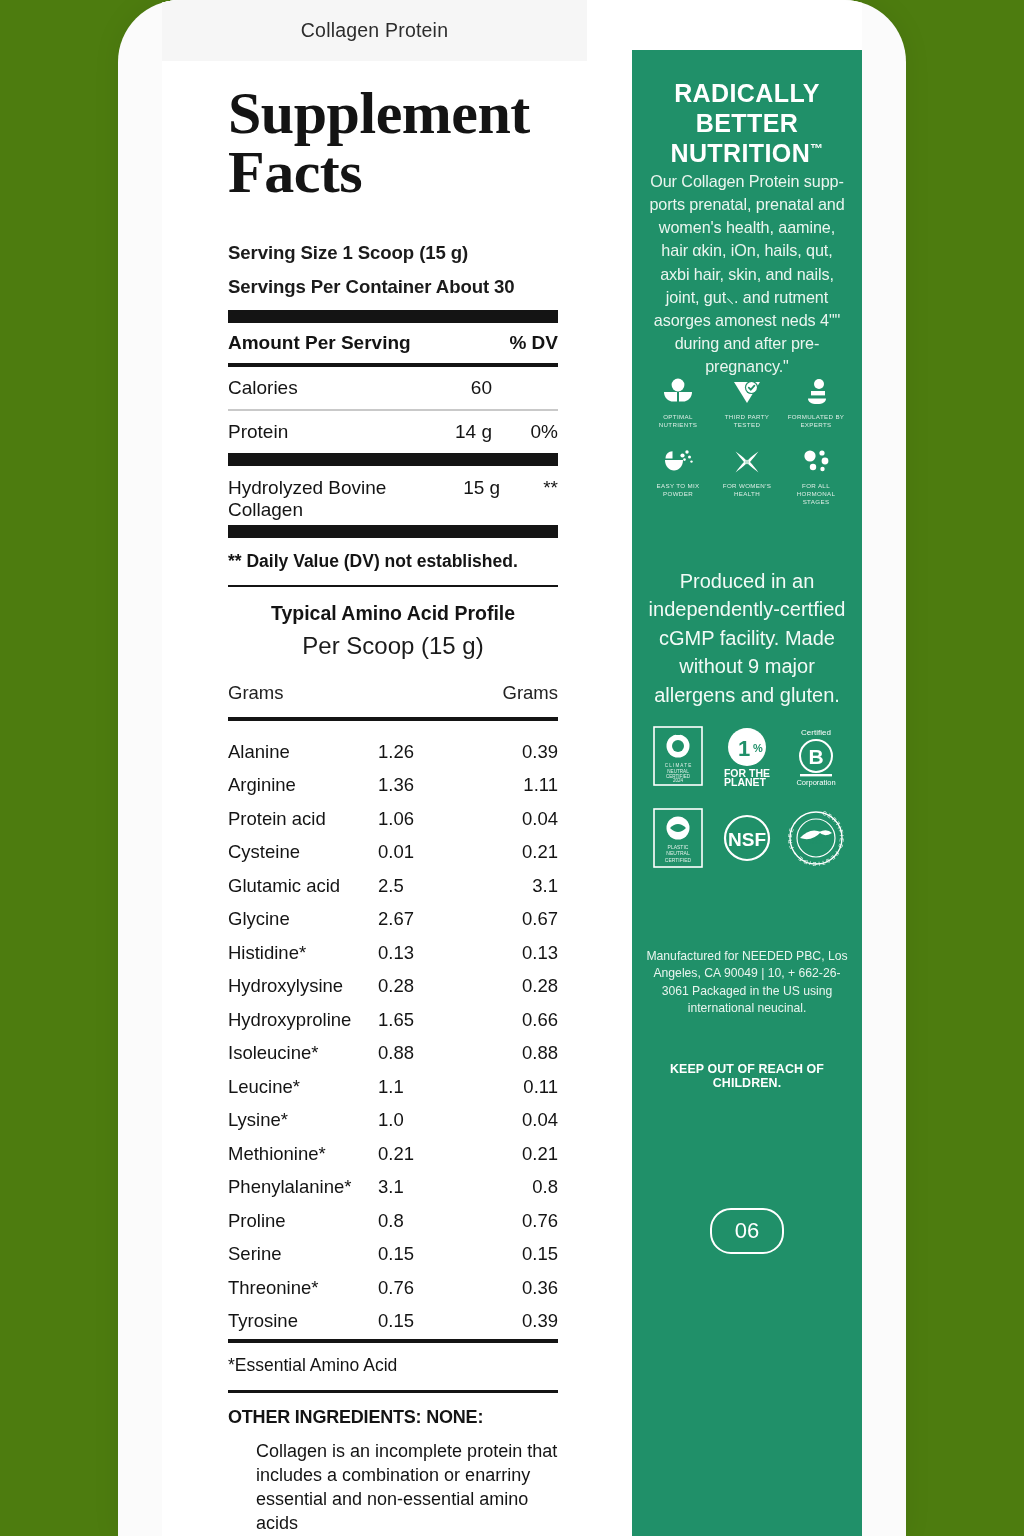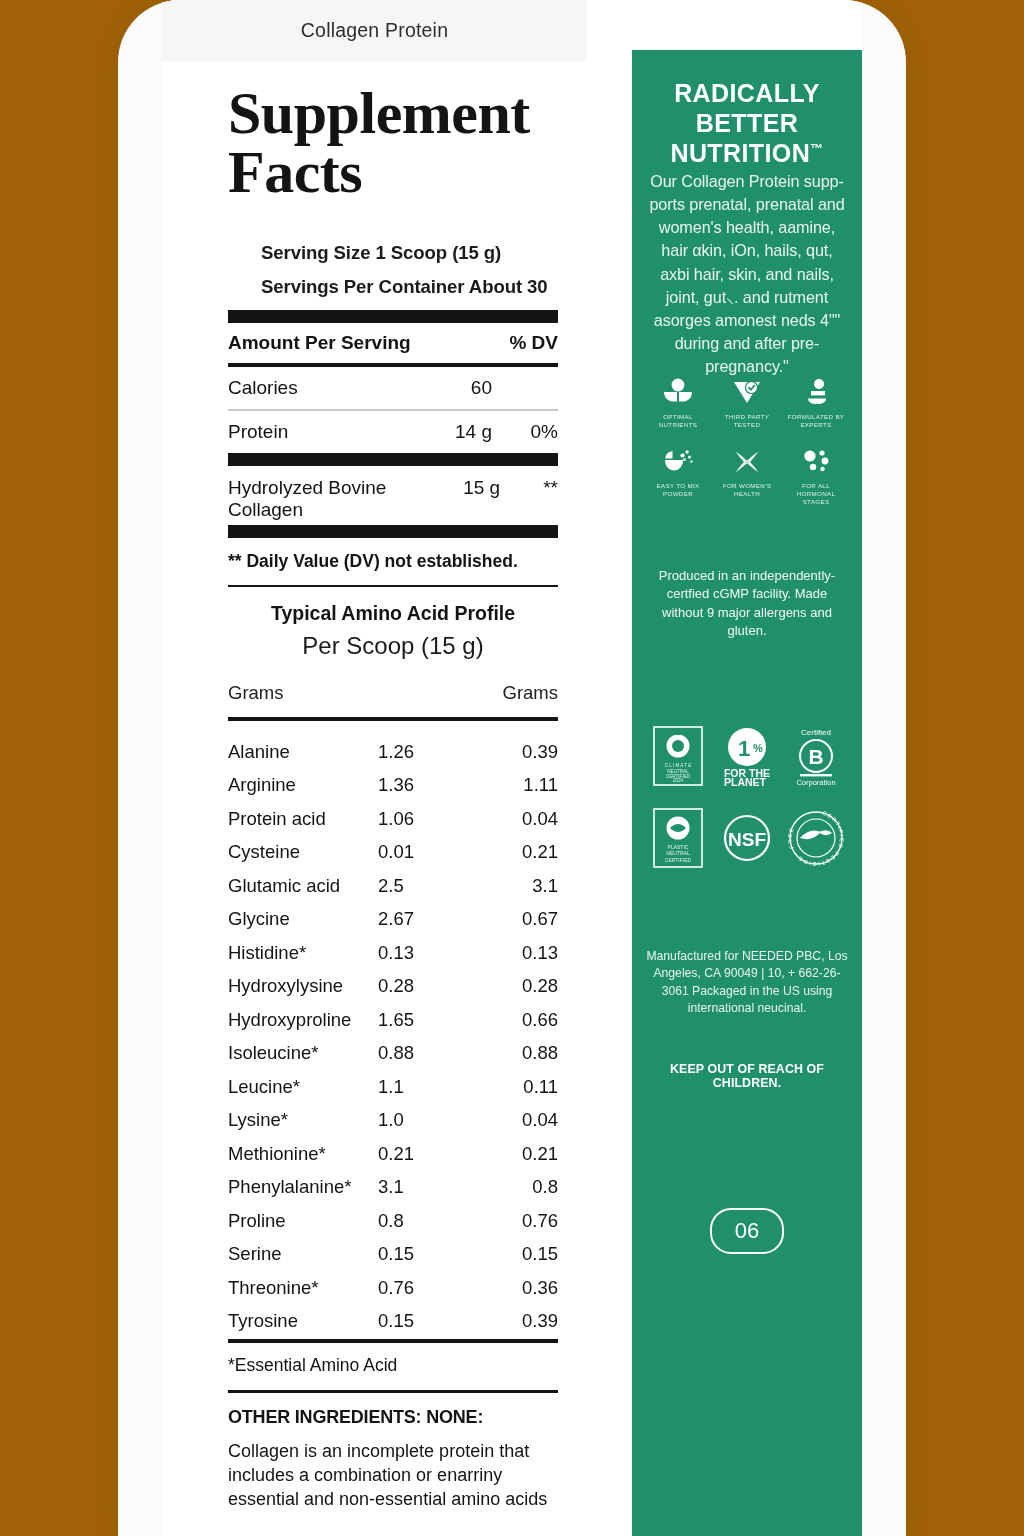--- a/index.html
+++ b/index.html
@@ -13,21 +13,21 @@
     overflow: hidden;
     font-family: "Liberation Sans", sans-serif;
     -webkit-font-smoothing: antialiased;
   }
 
   
   .page {
     position: relative;
     width: 1024px;
     height: 1536px;
-    background: #a16207;
+    background: #4d7c0f;
   }
   .pouch {
     position: absolute;
     left: 118px;
     top: 0px;
     width: 788px;
     height: 1536px;
     background: #fbfbfb;
     border-radius: 62px 62px 0 0;
     box-shadow: 0 0 28px rgba(0,0,0,0.07);
@@ -85,21 +85,20 @@
     font-weight: 700;
     color: #141414;
     letter-spacing: -0.5px;
   }
 
   .serving-line {
     font-size: 18.6px;
     color: #1b1b1b;
     font-weight: 600;
     letter-spacing: -0.1px;
-    margin-left: 33px;
   }
   .serv1 { top: 242px; }
   .serv2 { top: 276px; }
 
   
   .rule-thick {
     height: 13px;
     background: #141414;
   }
   .rule-med {
@@ -241,21 +240,21 @@
     line-height: 1.28;
     letter-spacing: .35px;
     color: #ddeee6;
     filter: blur(0.35px);
     text-transform: uppercase;
   }
 
   .g-produced {
     top: 517px;
     text-align: center;
-    font-size: 13px;
+    font-size: 20px;
     line-height: 1.42;
     color: #f2faf6;
   }
 
   .badge-grid {
     top: 672px;
     display: flex;
     flex-wrap: wrap;
     justify-content: space-between;
   }
@@ -463,21 +462,21 @@
               </div>
             </div>
 
           <div class="rule-med" style="margin-top:7px;"></div>
 
           <div class="ess-note" style="padding-top:12px; padding-bottom:14px;">*Essential Amino Acid</div>
 
           <div class="rule-black-thin"></div>
 
           <div class="other-head" style="padding-top:14px;">OTHER INGREDIENTS: NONE:</div>
-          <div class="other-body" style="padding-top:11px;">Collagen is an incomplete protein that includes a combination or enarriny essential and non-essential amino acids</div>
+          <div class="other-body" style="padding-top:11px;margin-left:28px;">Collagen is an incomplete protein that includes a combination or enarriny essential and non-essential amino acids</div>
         </div>
       </div>
 
       <div class="green-col">
 
         <div class="g-abs g-headline">
           <div>RADICALLY</div>
           <div>BETTER</div>
           <div>
             <span>NUTRITION</span><span class="tm">™</span>

